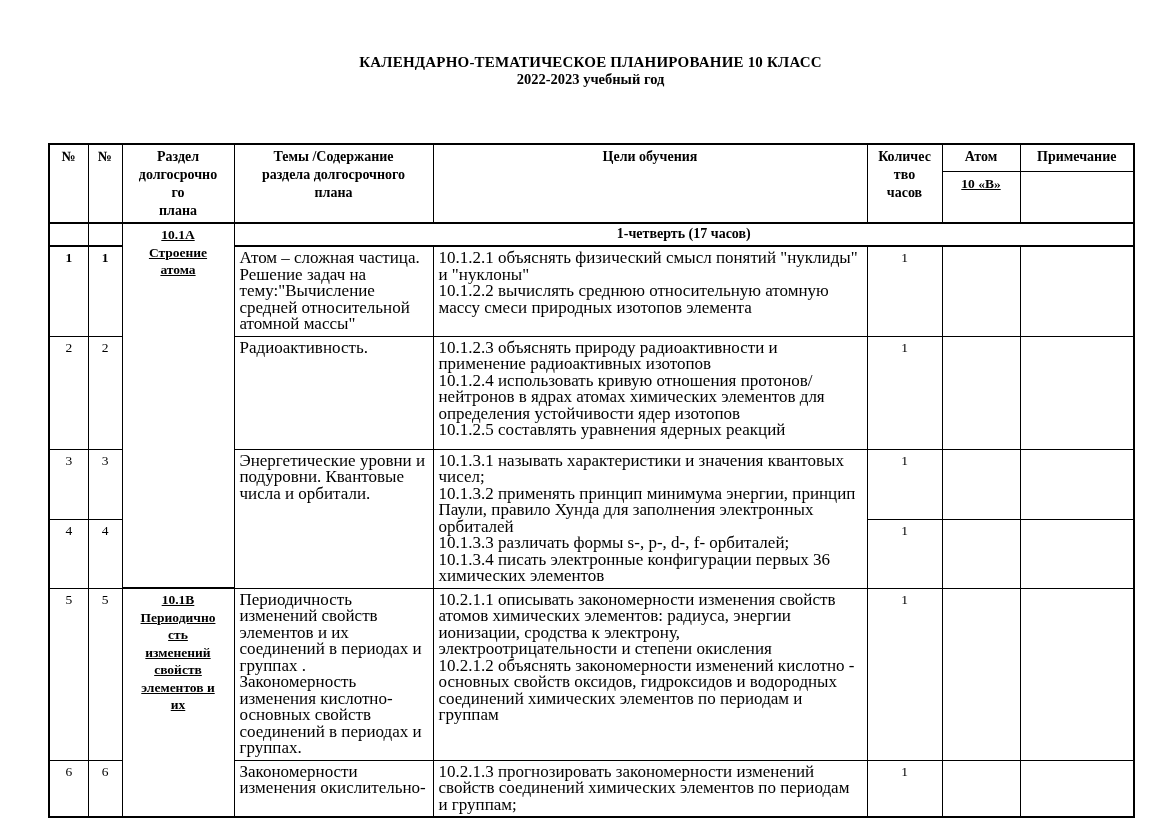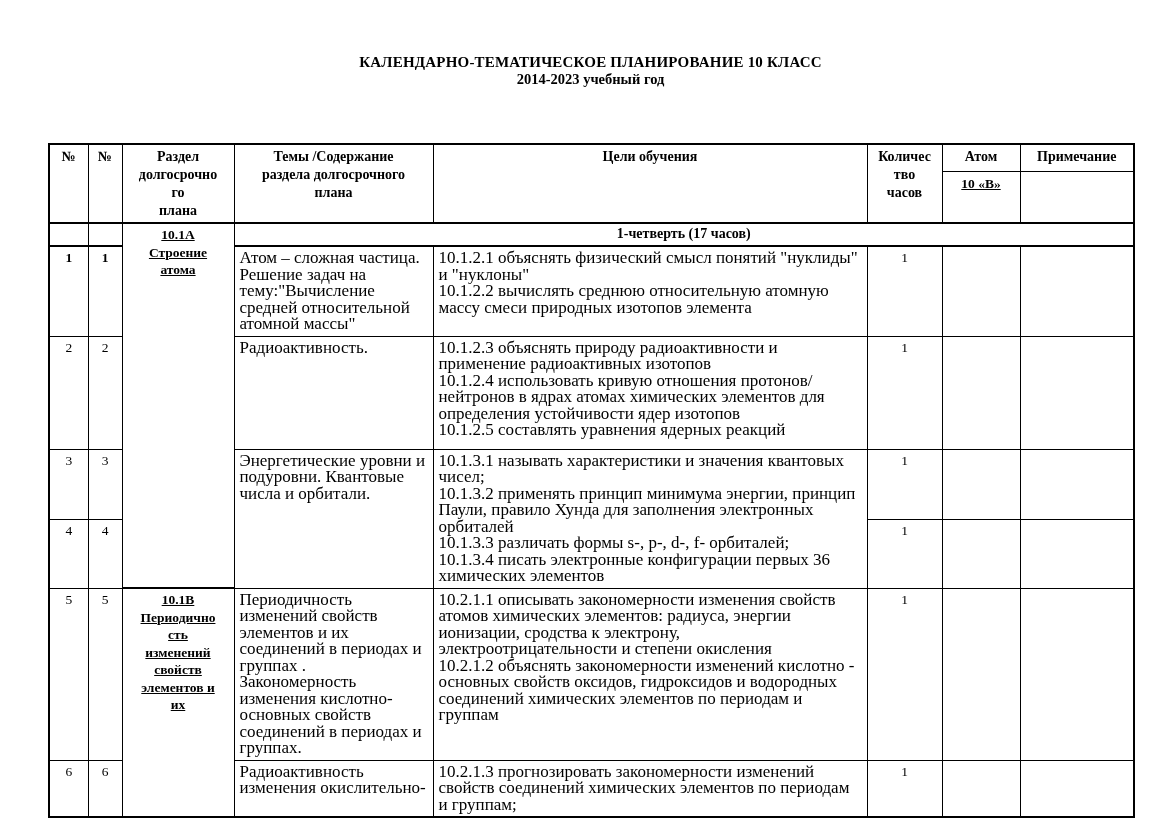--- a/index.html
+++ b/index.html
@@ -75,21 +75,21 @@
     text-decoration: underline;
     font-size: 13.5px;
     padding-top: 4px;
   }
 </style>
 </head>
 <body>
 
 <div class="titles">
   <div class="t1">КАЛЕНДАРНО-ТЕМАТИЧЕСКОЕ ПЛАНИРОВАНИЕ 10  КЛАСС</div>
-  <div class="t2">2014-2023 учебный год</div>
+  <div class="t2">2022-2023 учебный год</div>
 </div>
 
 <table class="plan">
   <colgroup>
     <col style="width:39px">
       <col style="width:34px">
       <col style="width:112px">
       <col style="width:199px">
     <col style="width:434px">
       <col style="width:75px">
@@ -179,20 +179,20 @@
     <td class="topic">Периодичность изменений свойств элементов и их соединений в периодах и группах .  Закономерность изменения кислотно-основных свойств соединений в периодах и группах.</td>
     <td class="goals pre">10.2.1.1 описывать закономерности изменения свойств атомов химических элементов: радиуса, энергии ионизации, сродства к электрону, электроотрицательности и степени окисления
 10.2.1.2 объяснять закономерности изменений кислотно - основных свойств оксидов, гидроксидов и водородных соединений химических элементов по периодам и группам</td>
     <td class="hours">1</td>
     <td></td>
     <td></td>
   </tr>
   <tr style="height:34px">
     <td class="num">6</td>
     <td class="num">6</td>
-    <td class="topic">Радиоактивность изменения окислительно-</td>
+    <td class="topic">Закономерности изменения окислительно-</td>
     <td class="goals pre">10.2.1.3 прогнозировать закономерности изменений свойств соединений химических элементов по периодам и группам;</td>
     <td class="hours">1</td>
     <td></td>
     <td></td>
   </tr>
 </tbody>
   </table>
 
 </body></html>

